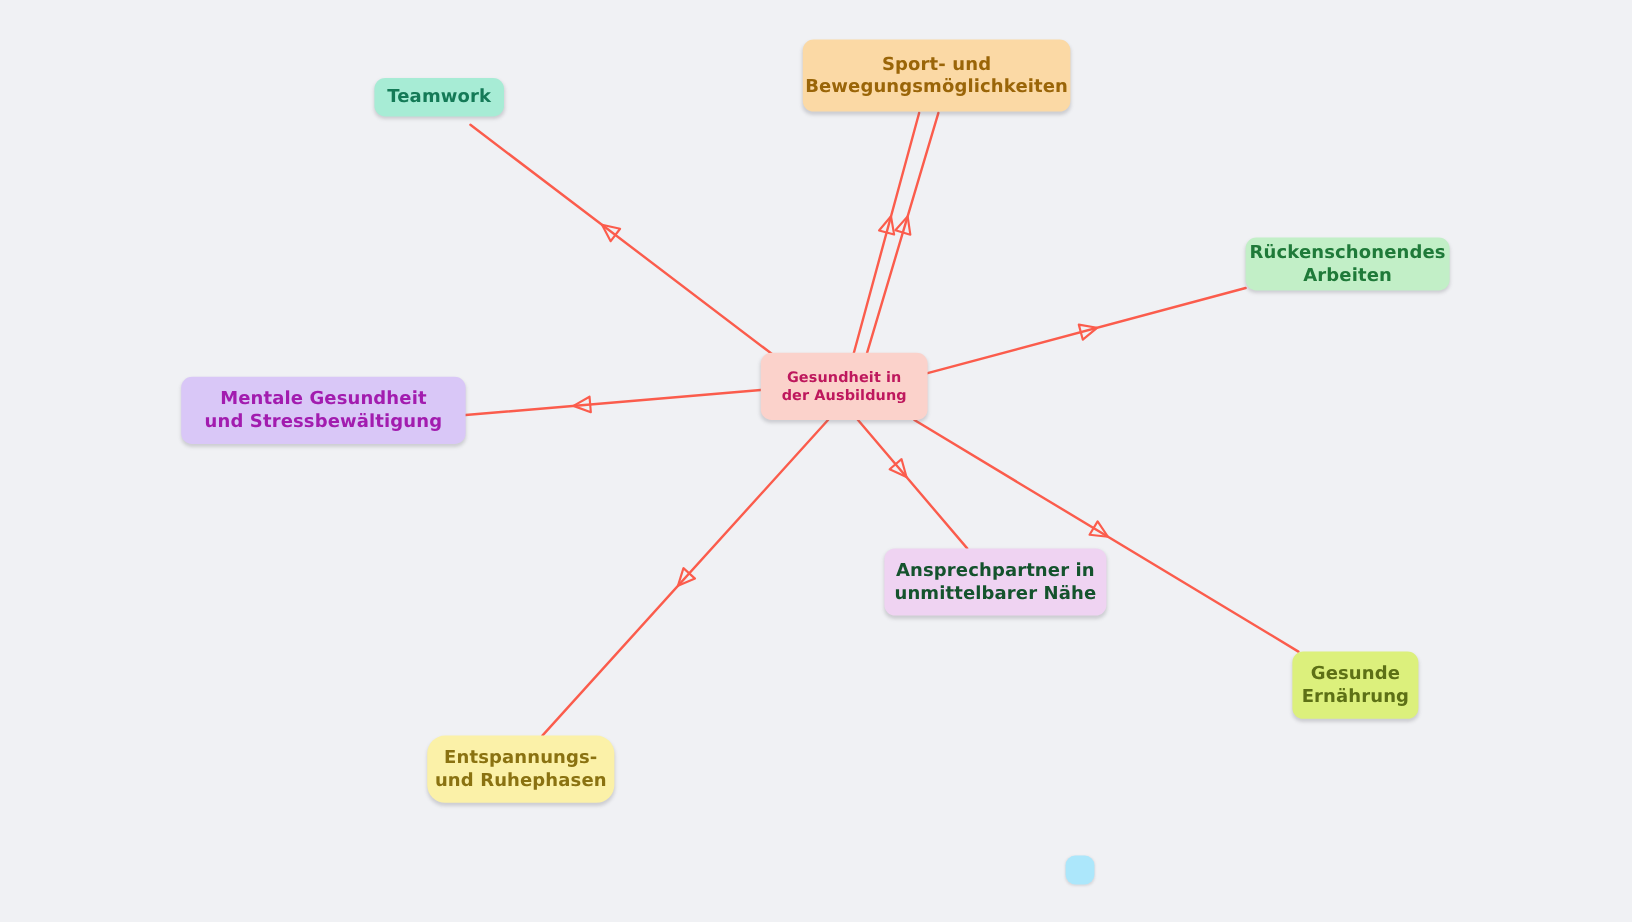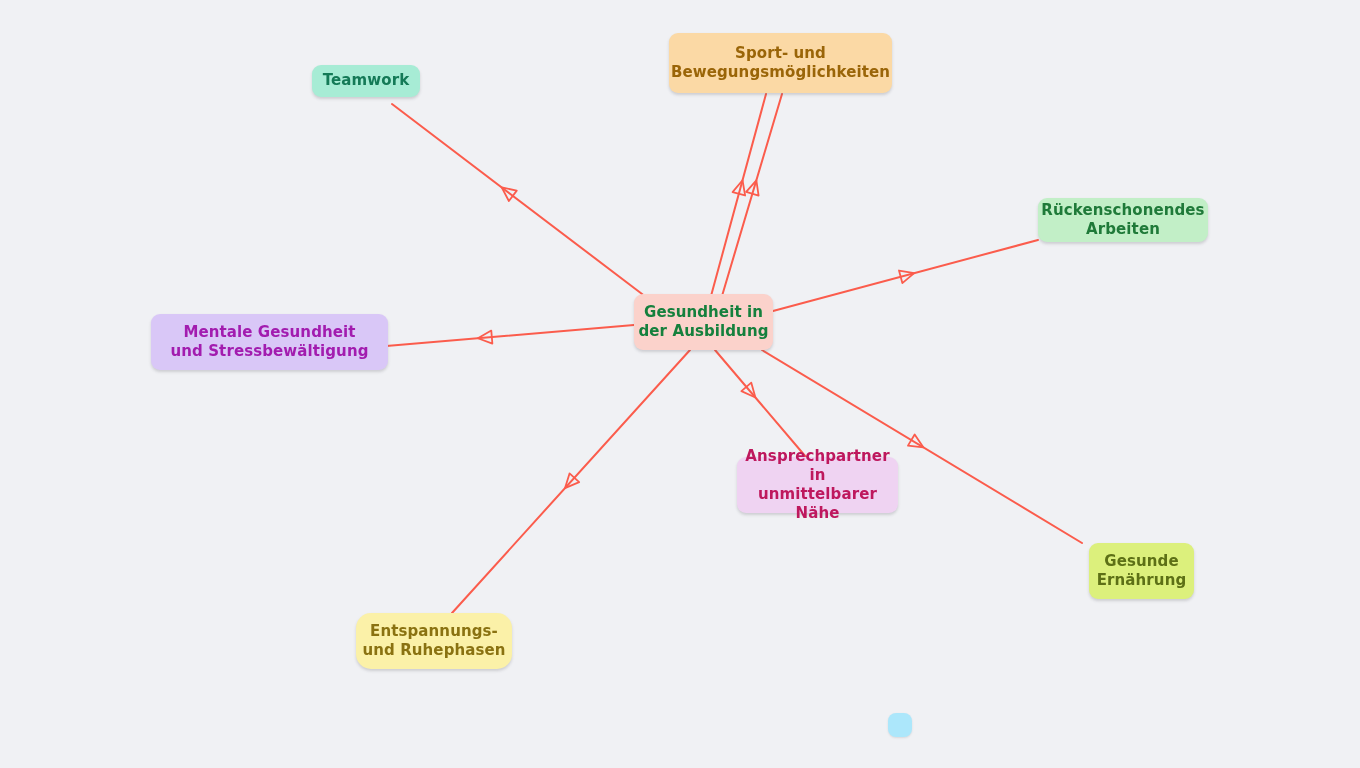--- a/index.html
+++ b/index.html
@@ -77,31 +77,31 @@
         <line x1="762" y1="350" x2="1082" y2="543" stroke="#fb5c4c" stroke-width="2" stroke-linecap="round"></line>
         <path d="M 9,0 L -5,-6.5 L -5,6.5 Z" fill="none" stroke="#fb5c4c" stroke-width="1.8" stroke-linejoin="round" transform="translate(915.6,442.64) rotate(31.095228948211698)"></path>
       </g>
       <g>
         <line x1="690" y1="350" x2="452" y2="613" stroke="#fb5c4c" stroke-width="2" stroke-linecap="round"></line>
         <path d="M 9,0 L -5,-6.5 L -5,6.5 Z" fill="none" stroke="#fb5c4c" stroke-width="1.8" stroke-linejoin="round" transform="translate(571,481.5) rotate(132.1432986842241)"></path>
       </g>
     </svg>
 
   <div id="node-layer">
-      <div class="node" style="left: 634px; top: 294px; width: 139px; height: 56px; background: rgb(251, 210, 203); color: #15803d; font-size: 15px; text-align: center;">Gesundheit in
+      <div class="node" style="left: 634px; top: 294px; width: 139px; height: 56px; background: rgb(251, 210, 203); color: #be185d; font-size: 12px; text-align: center;">Gesundheit in
 der Ausbildung</div>
       <div class="node" style="left: 312px; top: 65px; width: 108px; height: 32px; background: rgb(167, 236, 213); color: rgb(20, 122, 87); font-size: 15px;">Teamwork</div>
       <div class="node" style="left: 669px; top: 33px; width: 223px; height: 60px; background: rgb(251, 217, 165); color: rgb(154, 101, 8); font-size: 15px;">Sport- und
 Bewegungsmöglichkeiten</div>
       <div class="node" style="left: 1038px; top: 198px; width: 170px; height: 44px; background: rgb(194, 239, 199); color: rgb(31, 122, 57); font-size: 15px;">Rückenschonendes
 Arbeiten</div>
       <div class="node" style="left: 151px; top: 314px; width: 237px; height: 56px; background: rgb(217, 199, 247); color: #a21caf; font-size: 15px;">Mentale Gesundheit
 und Stressbewältigung</div>
-      <div class="node" style="left: 737px; top: 457px; width: 161px; height: 56px; background: rgb(239, 211, 242); color: #be185d; font-size: 15px;">Ansprechpartner in
+      <div class="node" style="left: 737px; top: 457px; width: 185px; height: 56px; background: rgb(239, 211, 242); color: #14532d; font-size: 15px;">Ansprechpartner in
 unmittelbarer Nähe</div>
-      <div class="node" style="left: 1077px; top: 543px; width: 105px; height: 56px; background: rgb(220, 240, 124); color: rgb(93, 112, 22); font-size: 15px; margin-left: 12px;">Gesunde
+      <div class="node" style="left: 1077px; top: 543px; width: 105px; height: 56px; background: rgb(220, 240, 124); color: rgb(93, 112, 22); font-size: 15px;">Gesunde
 Ernährung</div>
       <div class="node" style="left: 356px; top: 613px; width: 156px; height: 56px; background: rgb(251, 241, 168); color: rgb(138, 114, 17); font-size: 15px; border-radius: 15px;">Entspannungs-
 und Ruhephasen</div>
       <div class="node-empty" style="left: 888px; top: 713px; width: 24px; height: 24px; background: rgb(172, 231, 251);"></div>
     </div>
 
 </div>
 
 </body></html>

